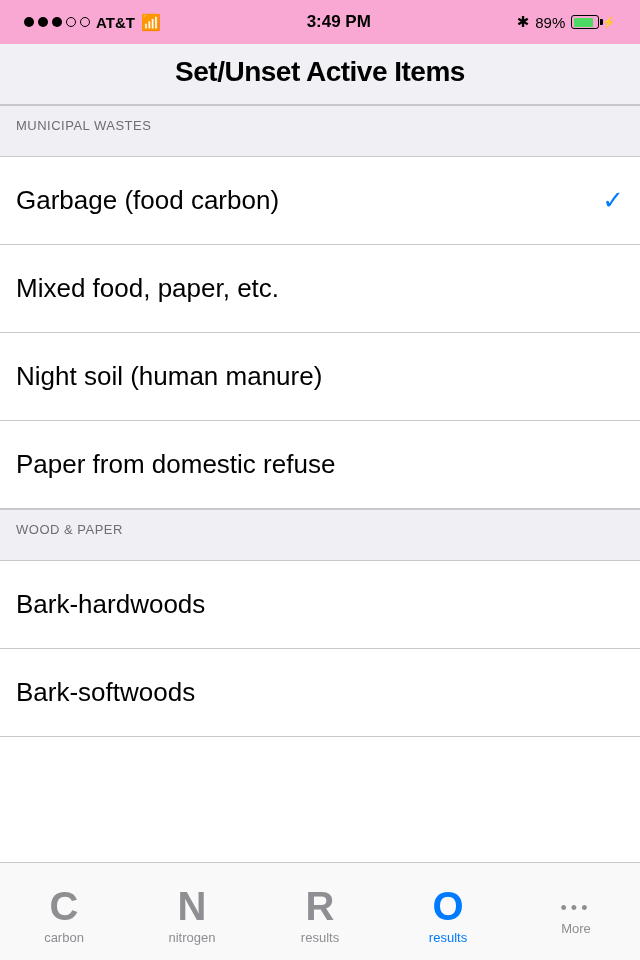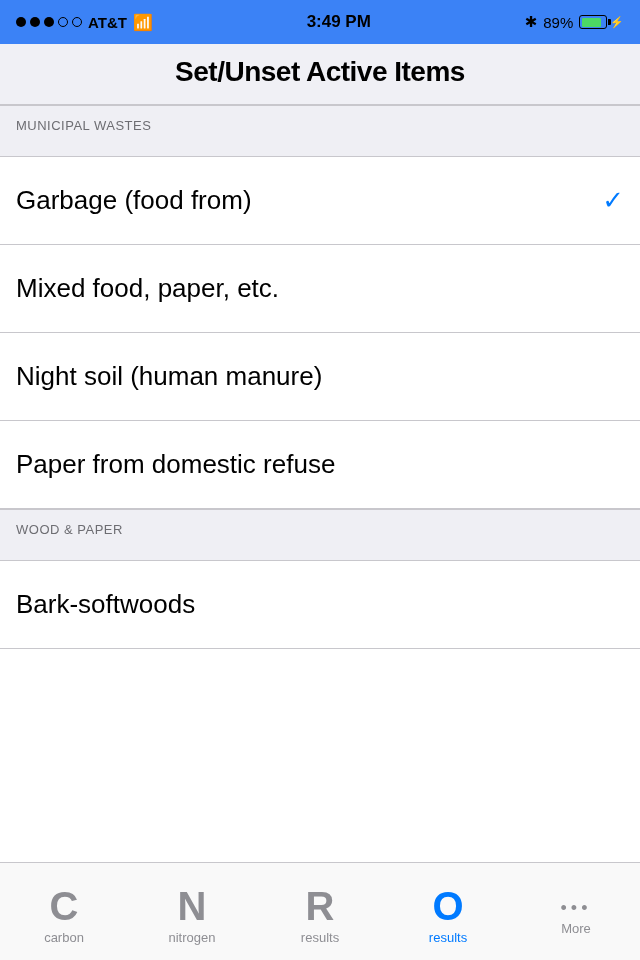--- a/index.html
+++ b/index.html
@@ -8,26 +8,26 @@
     body {
       font-family: -apple-system, 'Helvetica Neue', Helvetica, Arial, sans-serif;
       background: #ffffff;
       width: 640px;
       min-height: 960px;
       overflow-x: hidden;
     }
 
     
     .status-bar {
-      background: #3b82f6;
+      background: #f9a8d4;
       height: 44px;
       display: flex;
       align-items: center;
       justify-content: space-between;
-      padding: 0 16px;
+      padding: 0 24px;
     }
     .status-left {
       display: flex;
       align-items: center;
       gap: 6px;
       font-size: 15px;
       font-weight: 600;
     }
     .signal-dots {
       display: flex;
@@ -231,40 +231,43 @@
   <h1 class="page-title">Set/Unset Active Items</h1>
 </div>
 
 <div class="main-content">
 
   <div class="section-header">
     <span class="section-header-text">MUNICIPAL WASTES</span>
   </div>
 
   <div class="list-item">
-    <span class="list-item-text">Garbage (food from)</span>
+    <span class="list-item-text">Garbage (food carbon)</span>
     <span class="checkmark">✓</span>
   </div>
 
   <div class="list-item">
     <span class="list-item-text">Mixed food, paper, etc.</span>
   </div>
 
   <div class="list-item">
     <span class="list-item-text">Night soil (human manure)</span>
   </div>
 
   <div class="list-item">
     <span class="list-item-text">Paper from domestic refuse</span>
   </div>
 
   <div class="section-header">
     <span class="section-header-text">WOOD &amp; PAPER</span>
   </div>
 
+  <div class="list-item">
+    <span class="list-item-text">Bark-hardwoods</span>
+  </div>
 
   <div class="list-item">
     <span class="list-item-text">Bark-softwoods</span>
   </div>
 
 
 </div>
 
 <div class="tab-bar">
 

